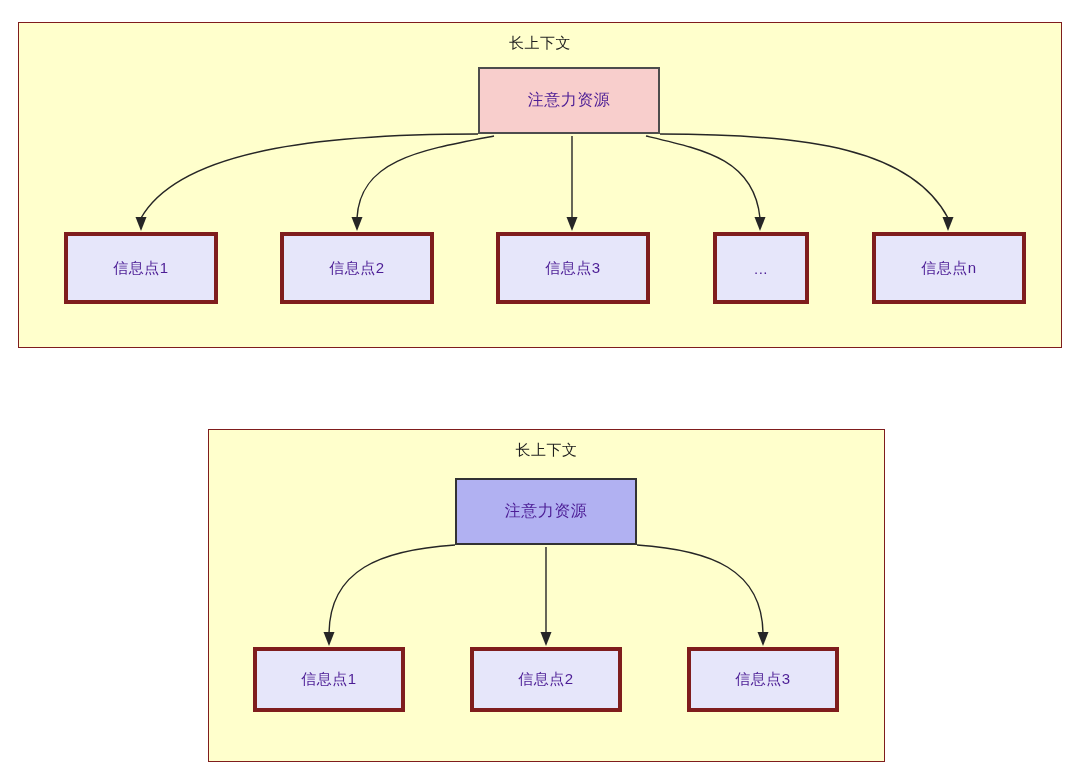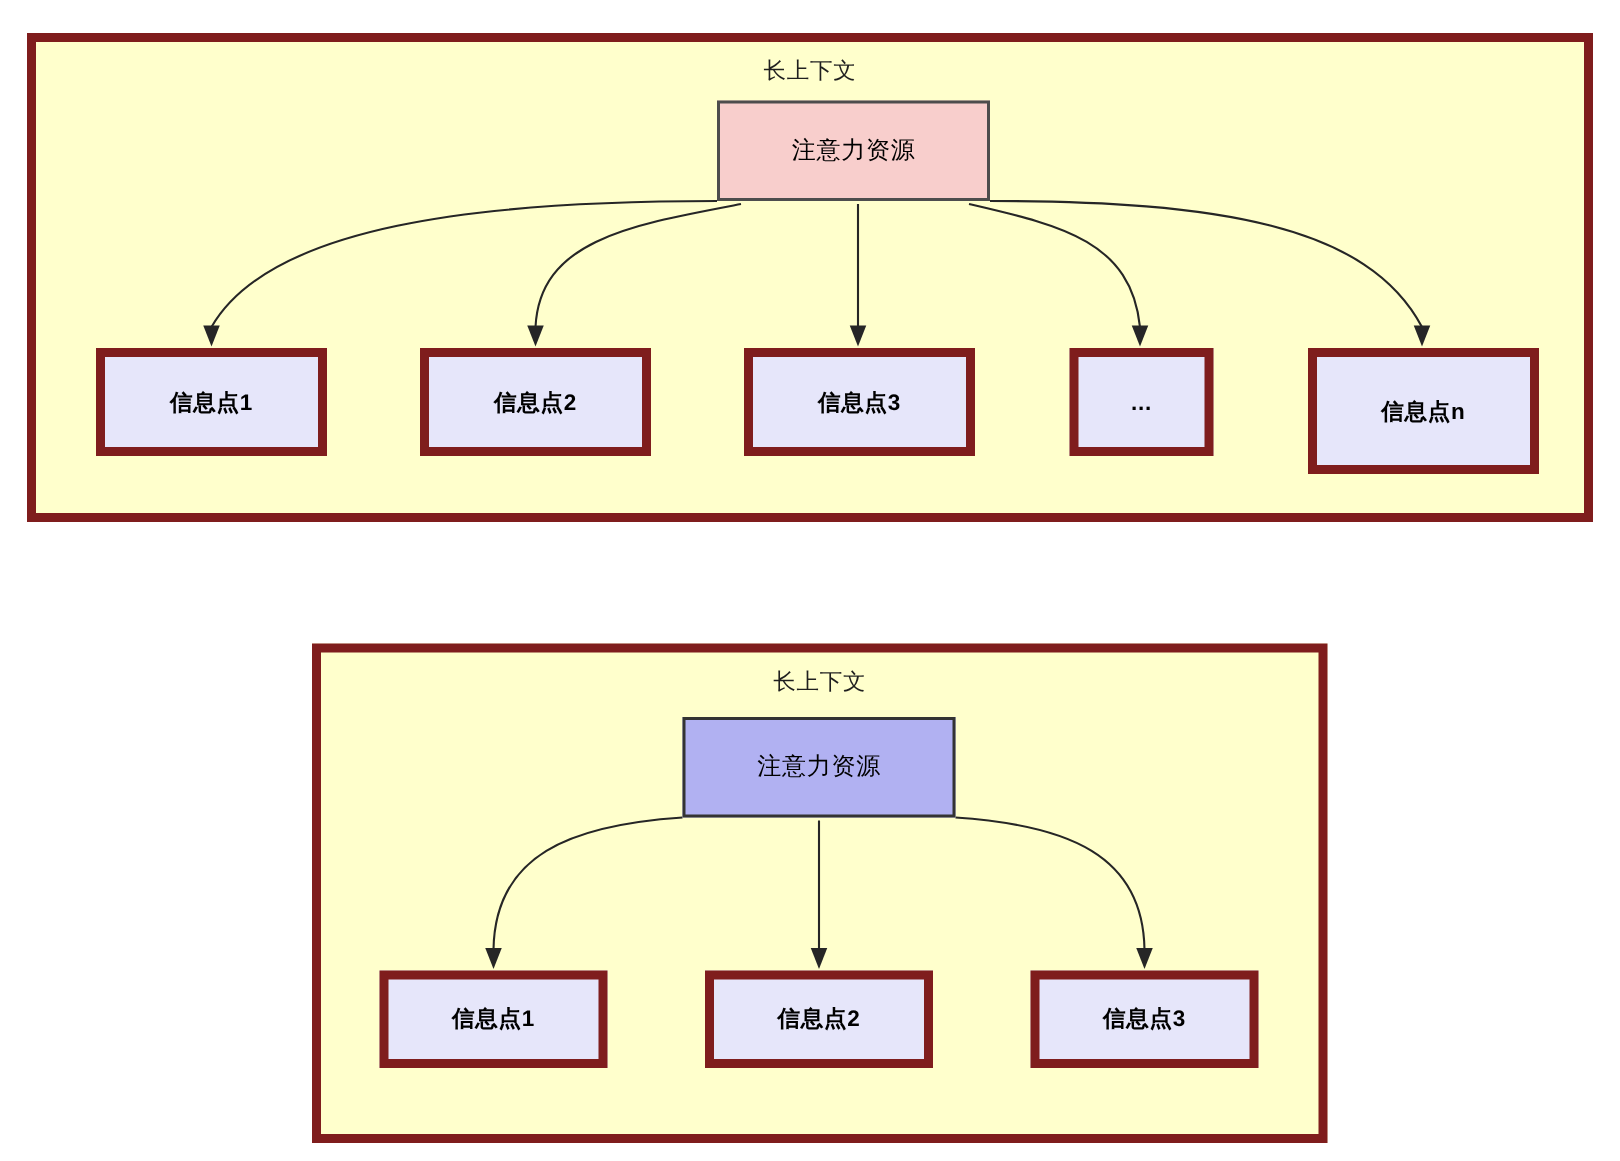--- a/index.html
+++ b/index.html
@@ -16,21 +16,21 @@
   }
   #stage {
     position: absolute;
     left: 0; top: 0;
     width: 1080px;
     height: 774px;
   }
   .container-box {
     position: absolute;
     background: #ffffcc;
-    border: 6px solid #7f1d1d;
+    border: 1px solid #7f1d1d;
     box-sizing: border-box;
   }
   #long-context-container {
     left: 18px;
     top: 22px;
     width: 1044px;
     height: 326px;
   }
   #short-context-container {
     left: 208px;
@@ -49,37 +49,36 @@
     line-height: 20px;
     letter-spacing: 0.5px;
   }
   .node {
     position: absolute;
     box-sizing: border-box;
     display: flex;
     align-items: center;
     justify-content: center;
     font-size: 16px;
-    color: #000000;
+    color: #4c1d95;
     letter-spacing: 0.5px;
     text-align: right;
   }
   .node-attention-pink {
     background: #f8cecc;
     border: 2px solid #4d4d4d;
   }
   .node-attention-blue {
     background: #b1b1f2;
     border: 2px solid #333333;
   }
   .node-info {
     background: #e6e6fa;
-    border: 6px solid #7f1d1d;
+    border: 4px solid #7f1d1d;
     font-size: 15px;
-    font-weight: bold;
   }
   svg.edges {
     position: absolute;
     left: 0;
     top: 0;
     width: 1080px;
     height: 774px;
     pointer-events: none;
     overflow: visible;
   }
@@ -156,21 +155,21 @@
   </div>
 
   <div class="node node-info" style="left:496px; top:232px; width:154px; height:72px;">
     <span>信息点3</span>
   </div>
 
   <div class="node node-info" style="left:713px; top:232px; width:96px; height:72px;">
     <span>...</span>
   </div>
 
-  <div class="node node-info" style="left:872px; top:232px; width:154px; height:84px;">
+  <div class="node node-info" style="left:872px; top:232px; width:154px; height:72px;">
     <span>信息点n</span>
   </div>
 
   <div class="node node-attention-blue" style="left:455px; top:478px; width:182px; height:67px;">
     <span>注意力资源</span>
   </div>
 
   <div class="node node-info" style="left:253px; top:647px; width:152px; height:65px;">
     <span>信息点1</span>
   </div>

